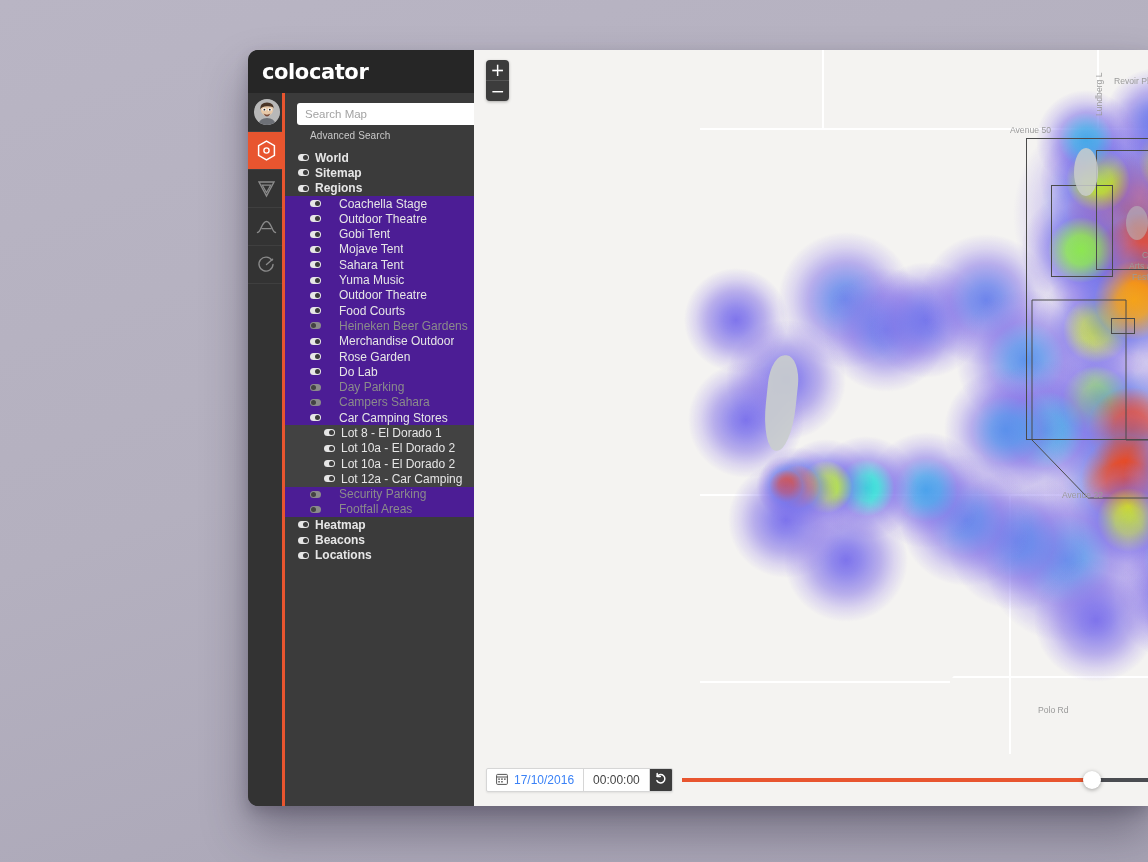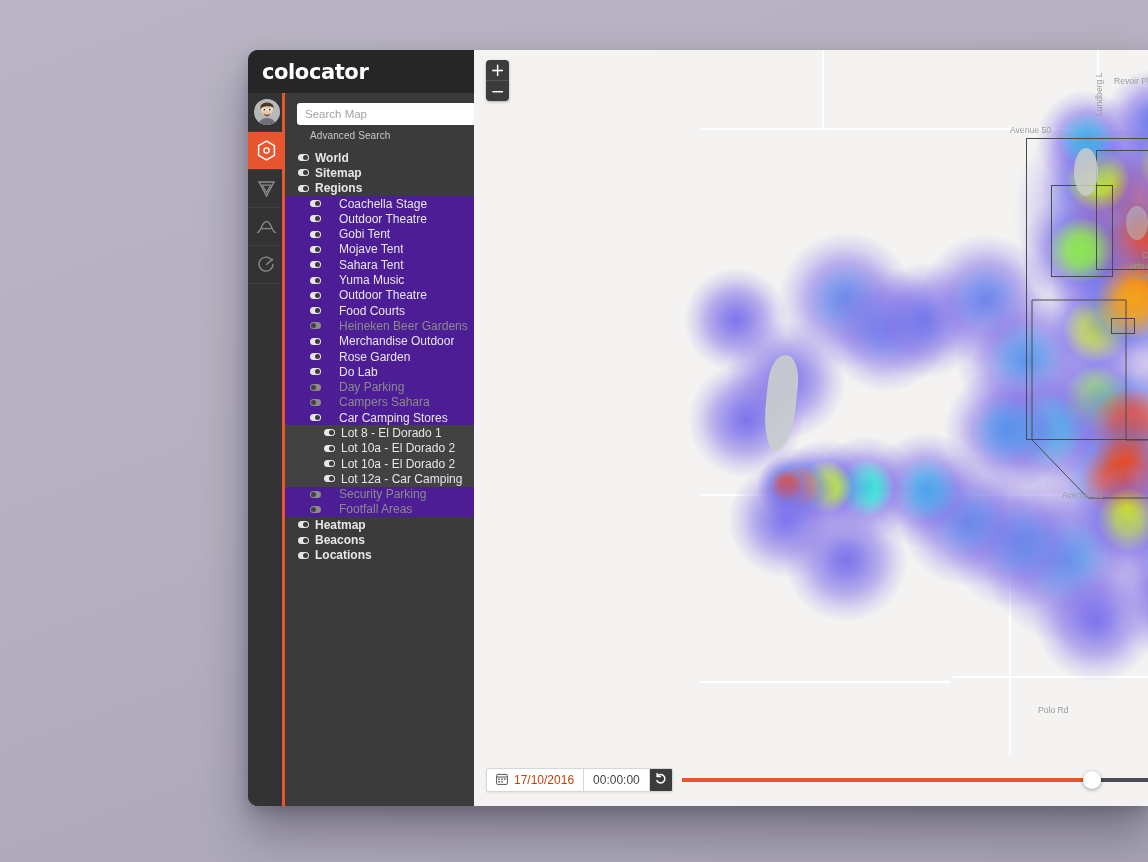--- a/index.html
+++ b/index.html
@@ -129,21 +129,21 @@
     position:absolute;left:0;right:0;bottom:0;height:52px;z-index:50;
     display:flex;align-items:center;padding-left:12px;
   }
   .dtbox{
     display:flex;height:22px;background:#fff;border:1px solid #d6d6d6;
     border-radius:2px;overflow:hidden;flex:none;
     box-shadow:0 1px 2px rgba(0,0,0,.08);
   }
   .dt-date{
     display:flex;align-items:center;gap:6px;padding:0 9px;
-    font-size:12px;color:#c2410c;border-right:1px solid #d6d6d6;
+    font-size:12px;color:#3b82f6;border-right:1px solid #d6d6d6;
   }
   .dt-time{
     display:flex;align-items:center;padding:0 9px;
     font-size:12px;color:#444;border-right:1px solid #d6d6d6;
   }
   .dt-reset{
     width:22px;background:#3c3c3c;display:flex;align-items:center;
     justify-content:center;cursor:pointer;
   }
   .slider{

